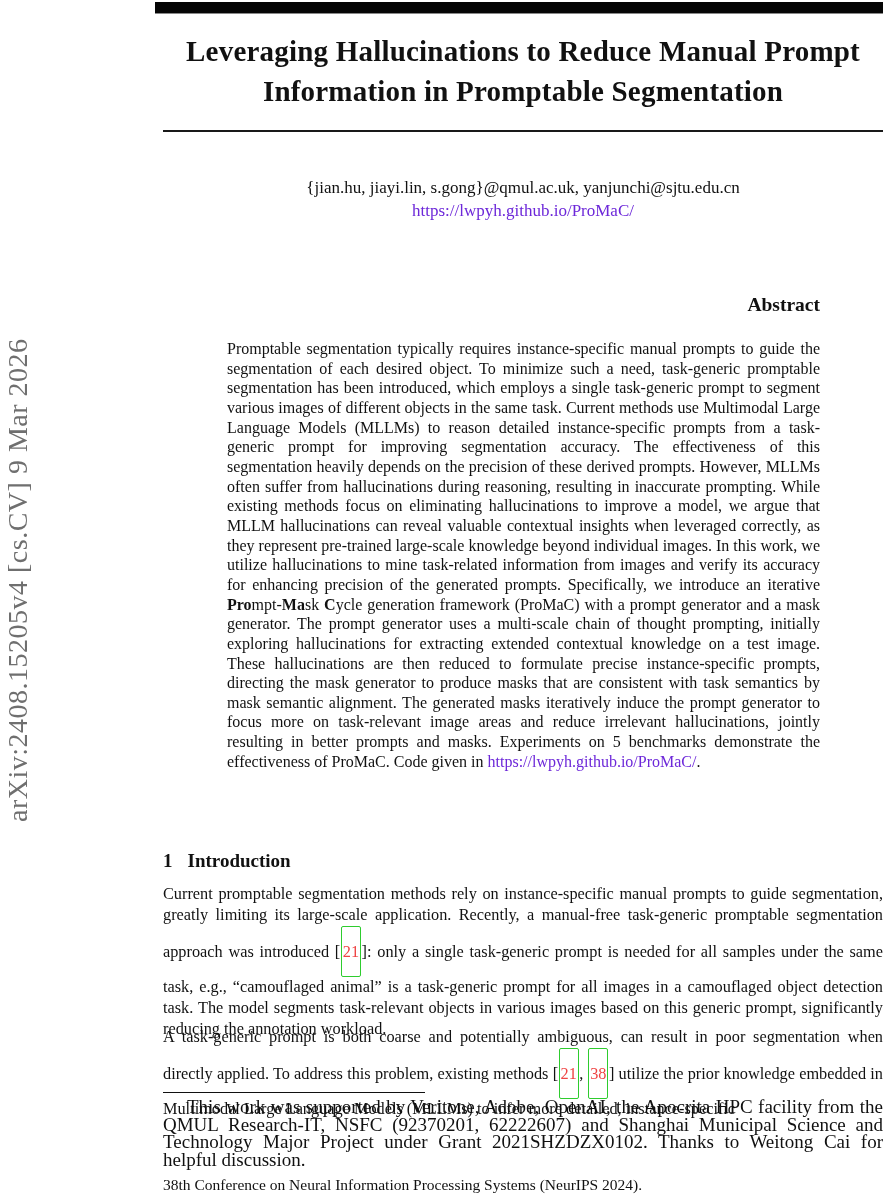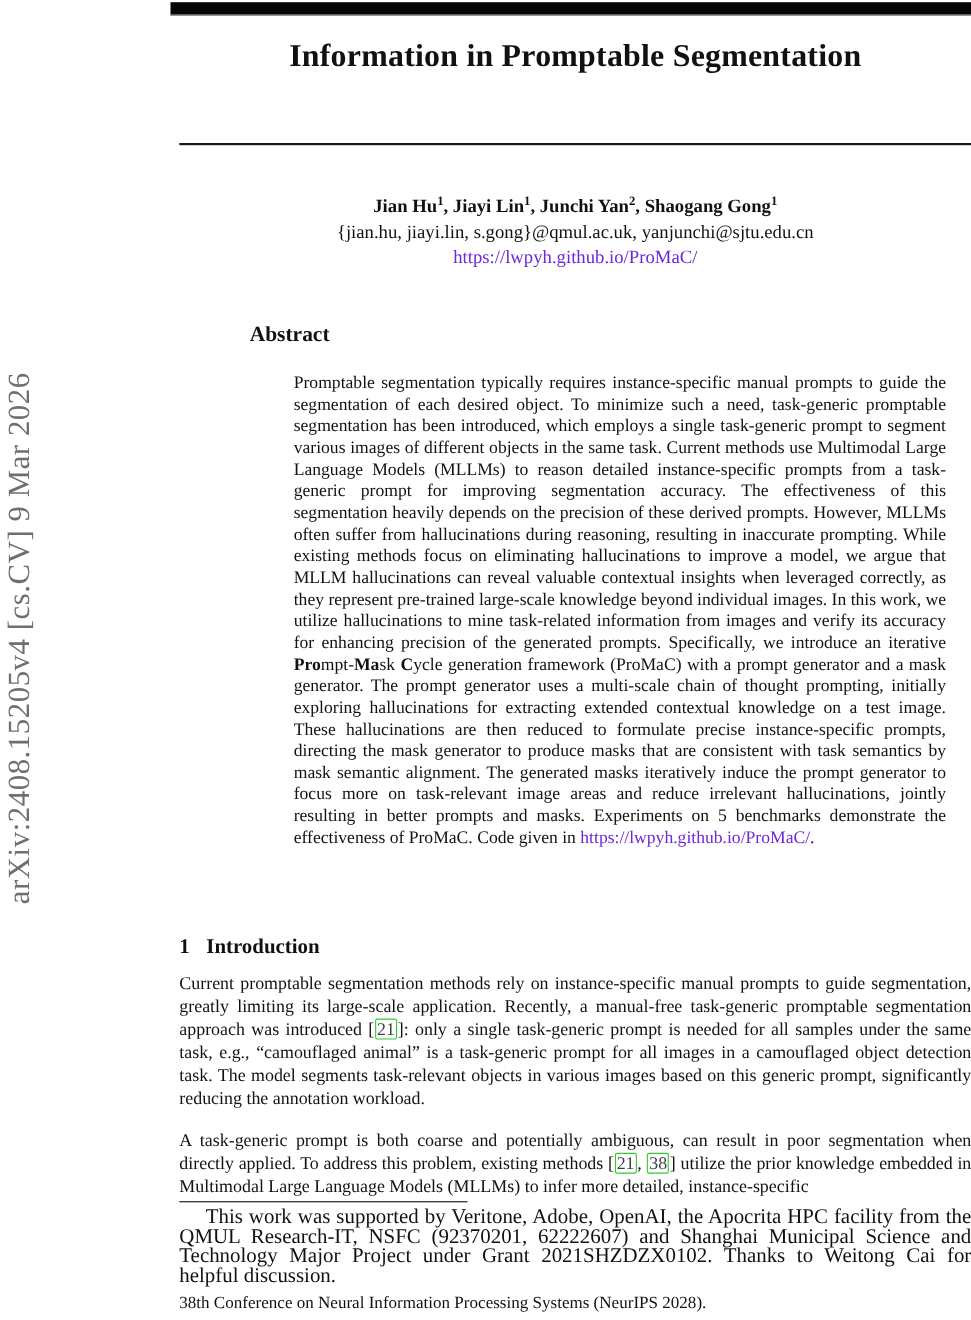--- a/index.html
+++ b/index.html
@@ -28,31 +28,31 @@
     letter-spacing:0.2px;
   }
   .title-rule{position:absolute;top:130px;left:0;width:720px;border-top:2.5px solid #191919;}
   .authors-block{position:absolute;top:176px;left:0;width:720px;text-align:center;font-size:17px;line-height:23px;}
   .author-names{font-weight:bold;}
   sup{font-size:68%;line-height:0;}
   .seg-link, .url-line{color:#6d28d9;}
   .url-line{text-decoration:none;}
   .abstract-heading{
     position:absolute;top:294px;left:64px;width:593px;
-    text-align:left;font-weight:bold;font-size:19.5px;
+    text-align:right;font-weight:bold;font-size:19.5px;
   }
   .abstract-body{
     position:absolute;top:339px;left:64px;width:593px;
-    font-size:16px;line-height:19.65px;text-align:justify;margin-left:40px;
+    font-size:16px;line-height:19.65px;text-align:justify;
   }
   .seg-b{font-weight:bold;}
   .seg-cite{
-    color:#404040;
+    color:#ef4444;
     border:1.5px solid #2ecc2e;border-radius:2px;
-    padding:0 1px;margin:0 0.5px;
+    padding:16px 1px;margin:0 0.5px;
     display:inline-block;line-height:1.05;
   }
   .section-heading{
     position:absolute;top:850px;left:0;width:720px;
     font-weight:bold;font-size:19px;
   }
   .section-number{display:inline-block;margin-right:15px;}
   .body-para{
     position:absolute;left:0;width:720px;
     font-size:16.3px;line-height:20.9px;text-align:justify;
@@ -74,27 +74,27 @@
 
 <div class="page">
 
   <div class="top-bar"></div>
 
   <div class="arxiv-strip">arXiv:2408.15205v4  [cs.CV]  9 Mar 2026</div>
 
   <div class="content">
 
     <div class="title-block">
+      <div>Leveraging Hallucinations to Reduce Manual Prompt</div>
       <div>Information in Promptable Segmentation</div>
     </div>
 
     <div class="title-rule"></div>
 
     <div class="authors-block">
-      <div class="author-names"><span>Jian Hu</span><sup>1</sup><span>, Jiayi Lin</span><sup>1</sup><span>, Junchi Yan</span><sup>2</sup><span>, Shaogang Gong</span><sup>1</sup></div>
       <div>{jian.hu, jiayi.lin, s.gong}@qmul.ac.uk, yanjunchi@sjtu.edu.cn</div>
       <div>
         <a class="url-line" href="#">https://lwpyh.github.io/ProMaC/</a>
       </div>
     </div>
 
     <div class="abstract-heading">Abstract</div>
 
     <div class="abstract-body"><span>Promptable segmentation typically requires instance-specific manual prompts to guide the segmentation of each desired object. To minimize such a need, task-generic promptable segmentation has been introduced, which employs a single task-generic prompt to segment various images of different objects in the same task. Current methods use Multimodal Large Language Models (MLLMs) to reason detailed instance-specific prompts from a task-generic prompt for improving segmentation accuracy. The effectiveness of this segmentation heavily depends on the precision of these derived prompts. However, MLLMs often suffer from hallucinations during reasoning, resulting in inaccurate prompting. While existing methods focus on eliminating hallucinations to improve a model, we argue that MLLM hallucinations can reveal valuable contextual insights when leveraged correctly, as they represent pre-trained large-scale knowledge beyond individual images. In this work, we utilize hallucinations to mine task-related information from images and verify its accuracy for enhancing precision of the generated prompts. Specifically, we introduce an iterative </span><span class="seg-b">Pro</span><span>mpt-</span><span class="seg-b">Ma</span><span>sk </span><span class="seg-b">C</span><span>ycle generation framework (ProMaC) with a prompt generator and a mask generator. The prompt generator uses a multi-scale chain of thought prompting, initially exploring hallucinations for extracting extended contextual knowledge on a test image. These hallucinations are then reduced to formulate precise instance-specific prompts, directing the mask generator to produce masks that are consistent with task semantics by mask semantic alignment. The generated masks iteratively induce the prompt generator to focus more on task-relevant image areas and reduce irrelevant hallucinations, jointly resulting in better prompts and masks. Experiments on 5 benchmarks demonstrate the effectiveness of ProMaC. Code given in </span><span class="seg-link">https://lwpyh.github.io/ProMaC/</span><span>.</span></div>
 
@@ -103,16 +103,16 @@
     </div>
 
     <div class="body-para para-1"><span>Current promptable segmentation methods rely on instance-specific manual prompts to guide segmentation, greatly limiting its large-scale application. Recently, a manual-free task-generic promptable segmentation approach was introduced [</span><span class="seg-cite">21</span><span>]: only a single task-generic prompt is needed for all samples under the same task, e.g., “camouflaged animal” is a task-generic prompt for all images in a camouflaged object detection task. The model segments task-relevant objects in various images based on this generic prompt, significantly reducing the annotation workload.</span></div>
 
     <div class="body-para para-2"><span>A task-generic prompt is both coarse and potentially ambiguous, can result in poor segmentation when directly applied. To address this problem, existing methods [</span><span class="seg-cite">21</span><span>, </span><span class="seg-cite">38</span><span>] utilize the prior knowledge embedded in Multimodal Large Language Models (MLLMs) to infer more detailed, instance-specific</span></div>
 
     <div class="footnote-rule"></div>
 
     <div class="footnote-text">This work was supported by Veritone, Adobe, OpenAI, the Apocrita HPC facility from the QMUL Research-IT, NSFC (92370201, 62222607) and Shanghai Municipal Science and Technology Major Project under Grant 2021SHZDZX0102. Thanks to Weitong Cai for helpful discussion.</div>
 
-    <div class="conference-note">38th Conference on Neural Information Processing Systems (NeurIPS 2028).</div>
+    <div class="conference-note">38th Conference on Neural Information Processing Systems (NeurIPS 2024).</div>
 
   </div>
 </div>
 
 </body></html>

